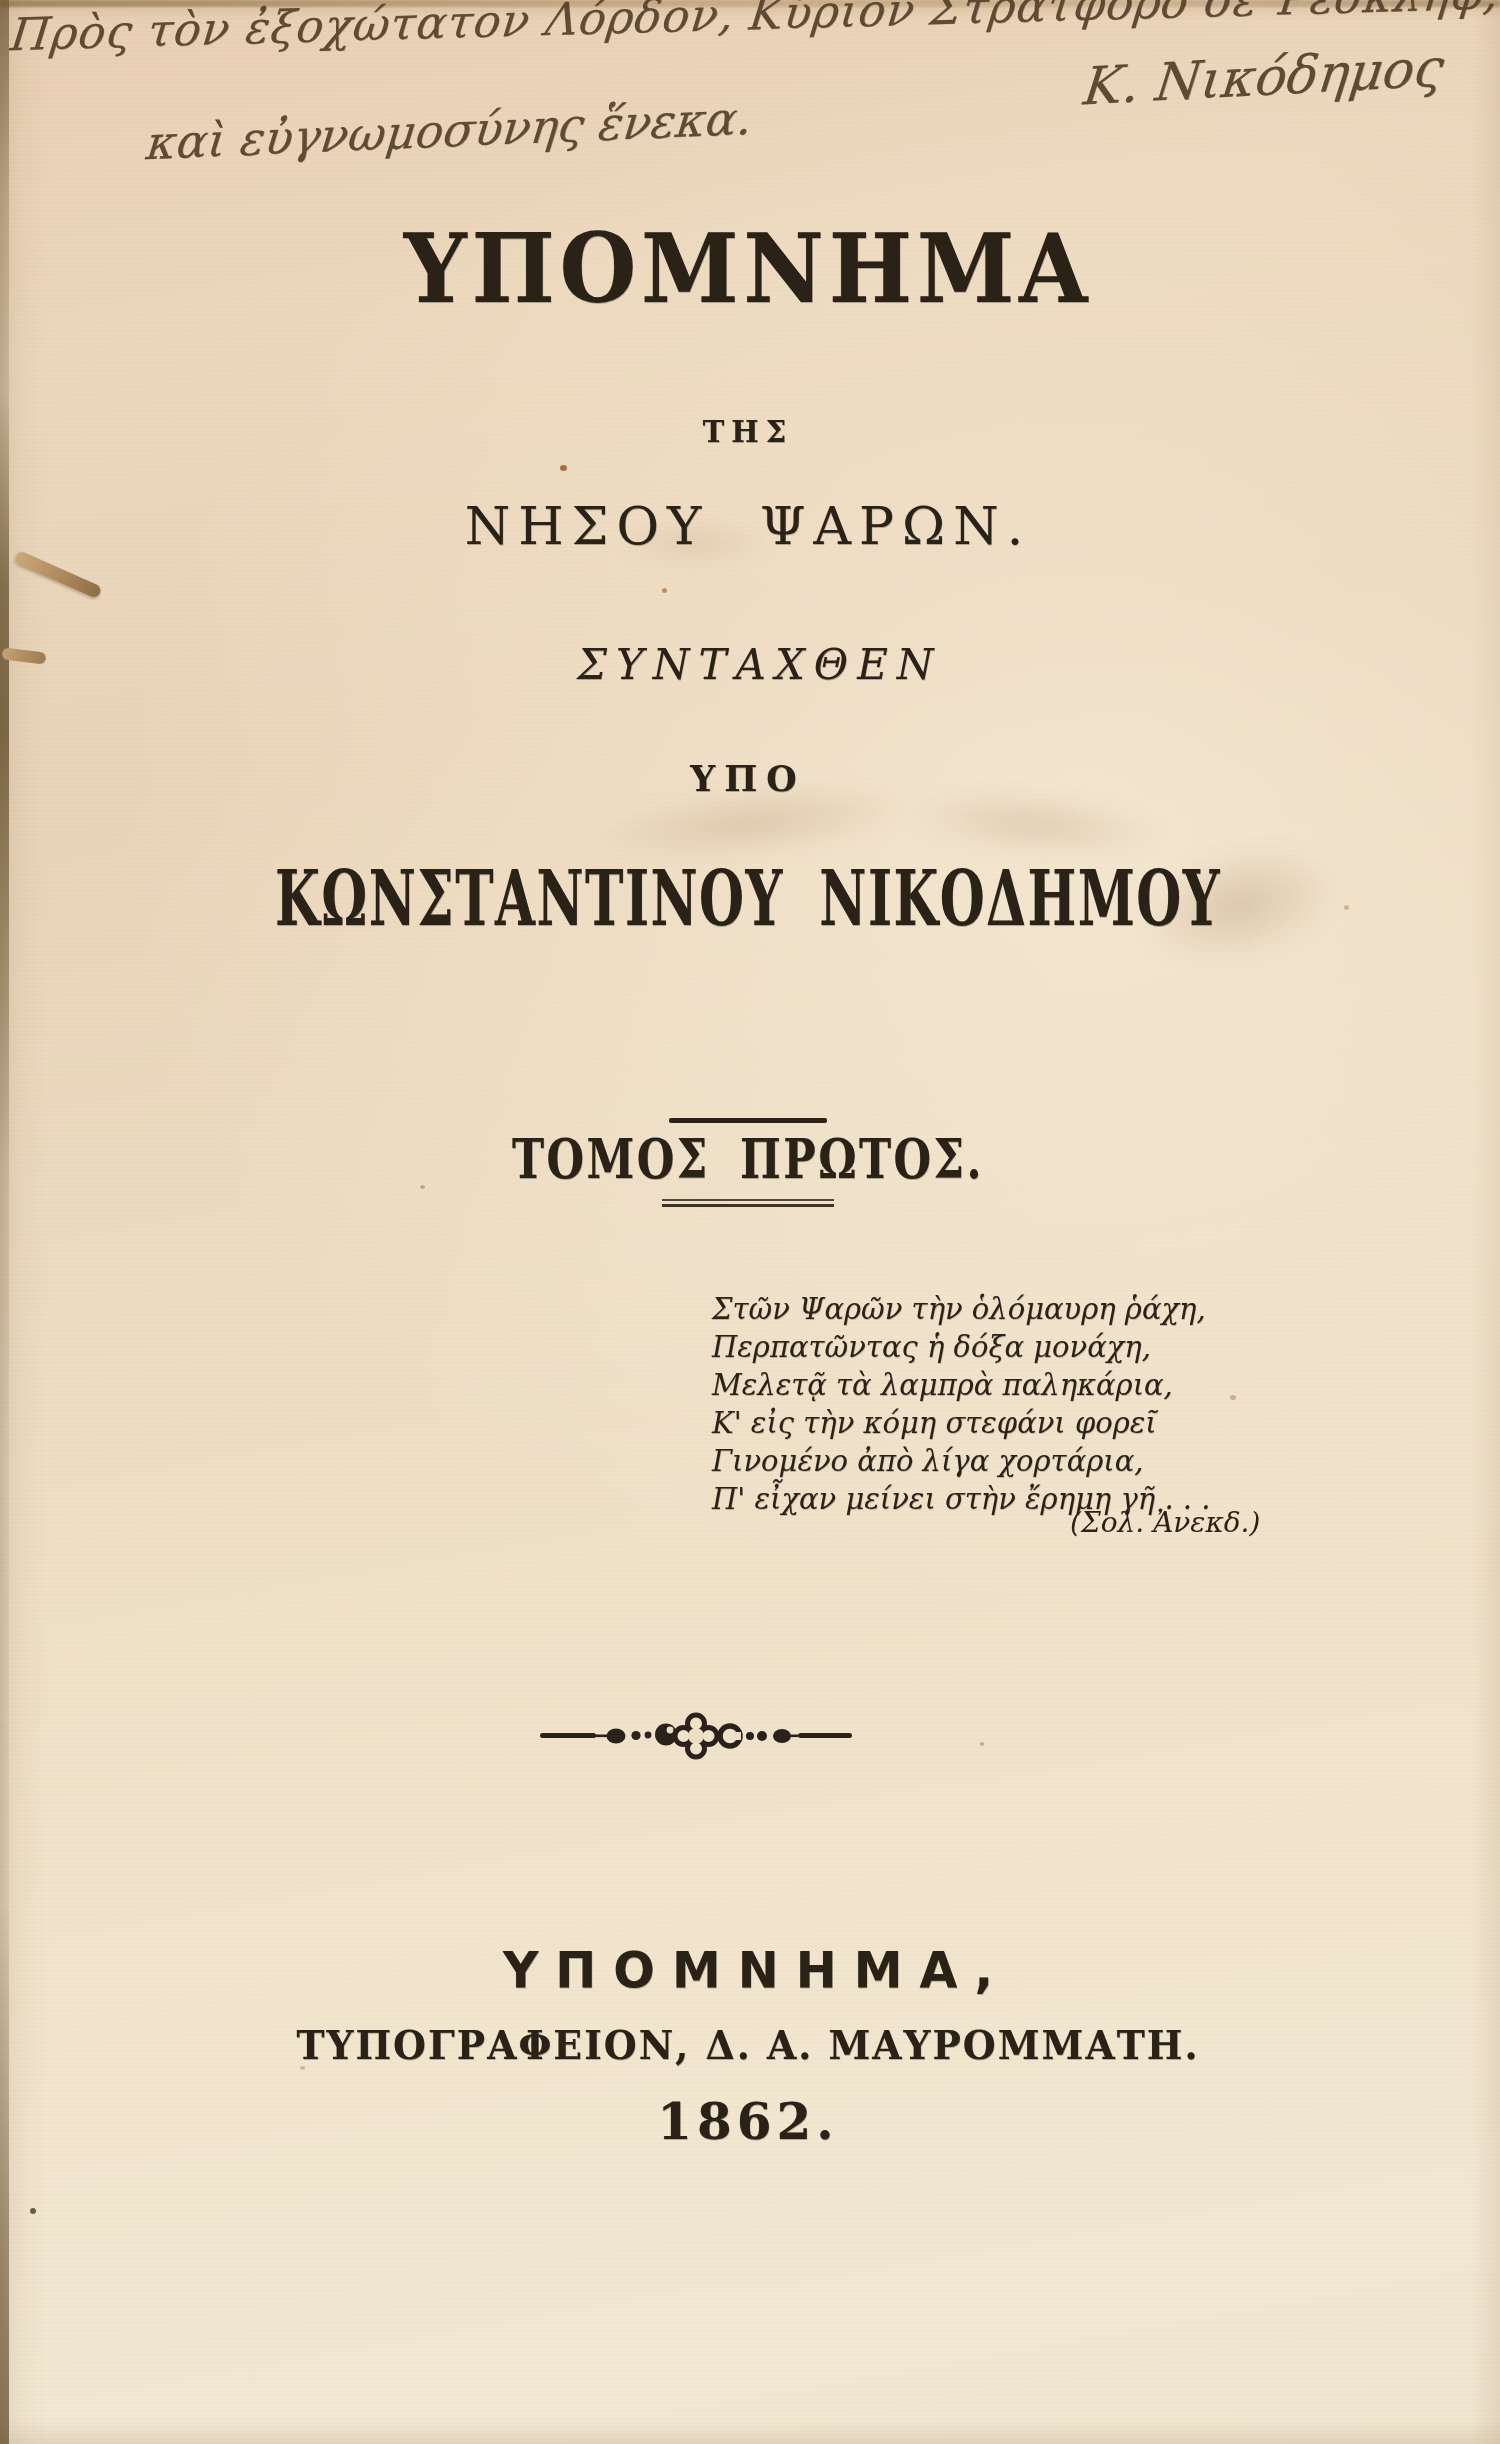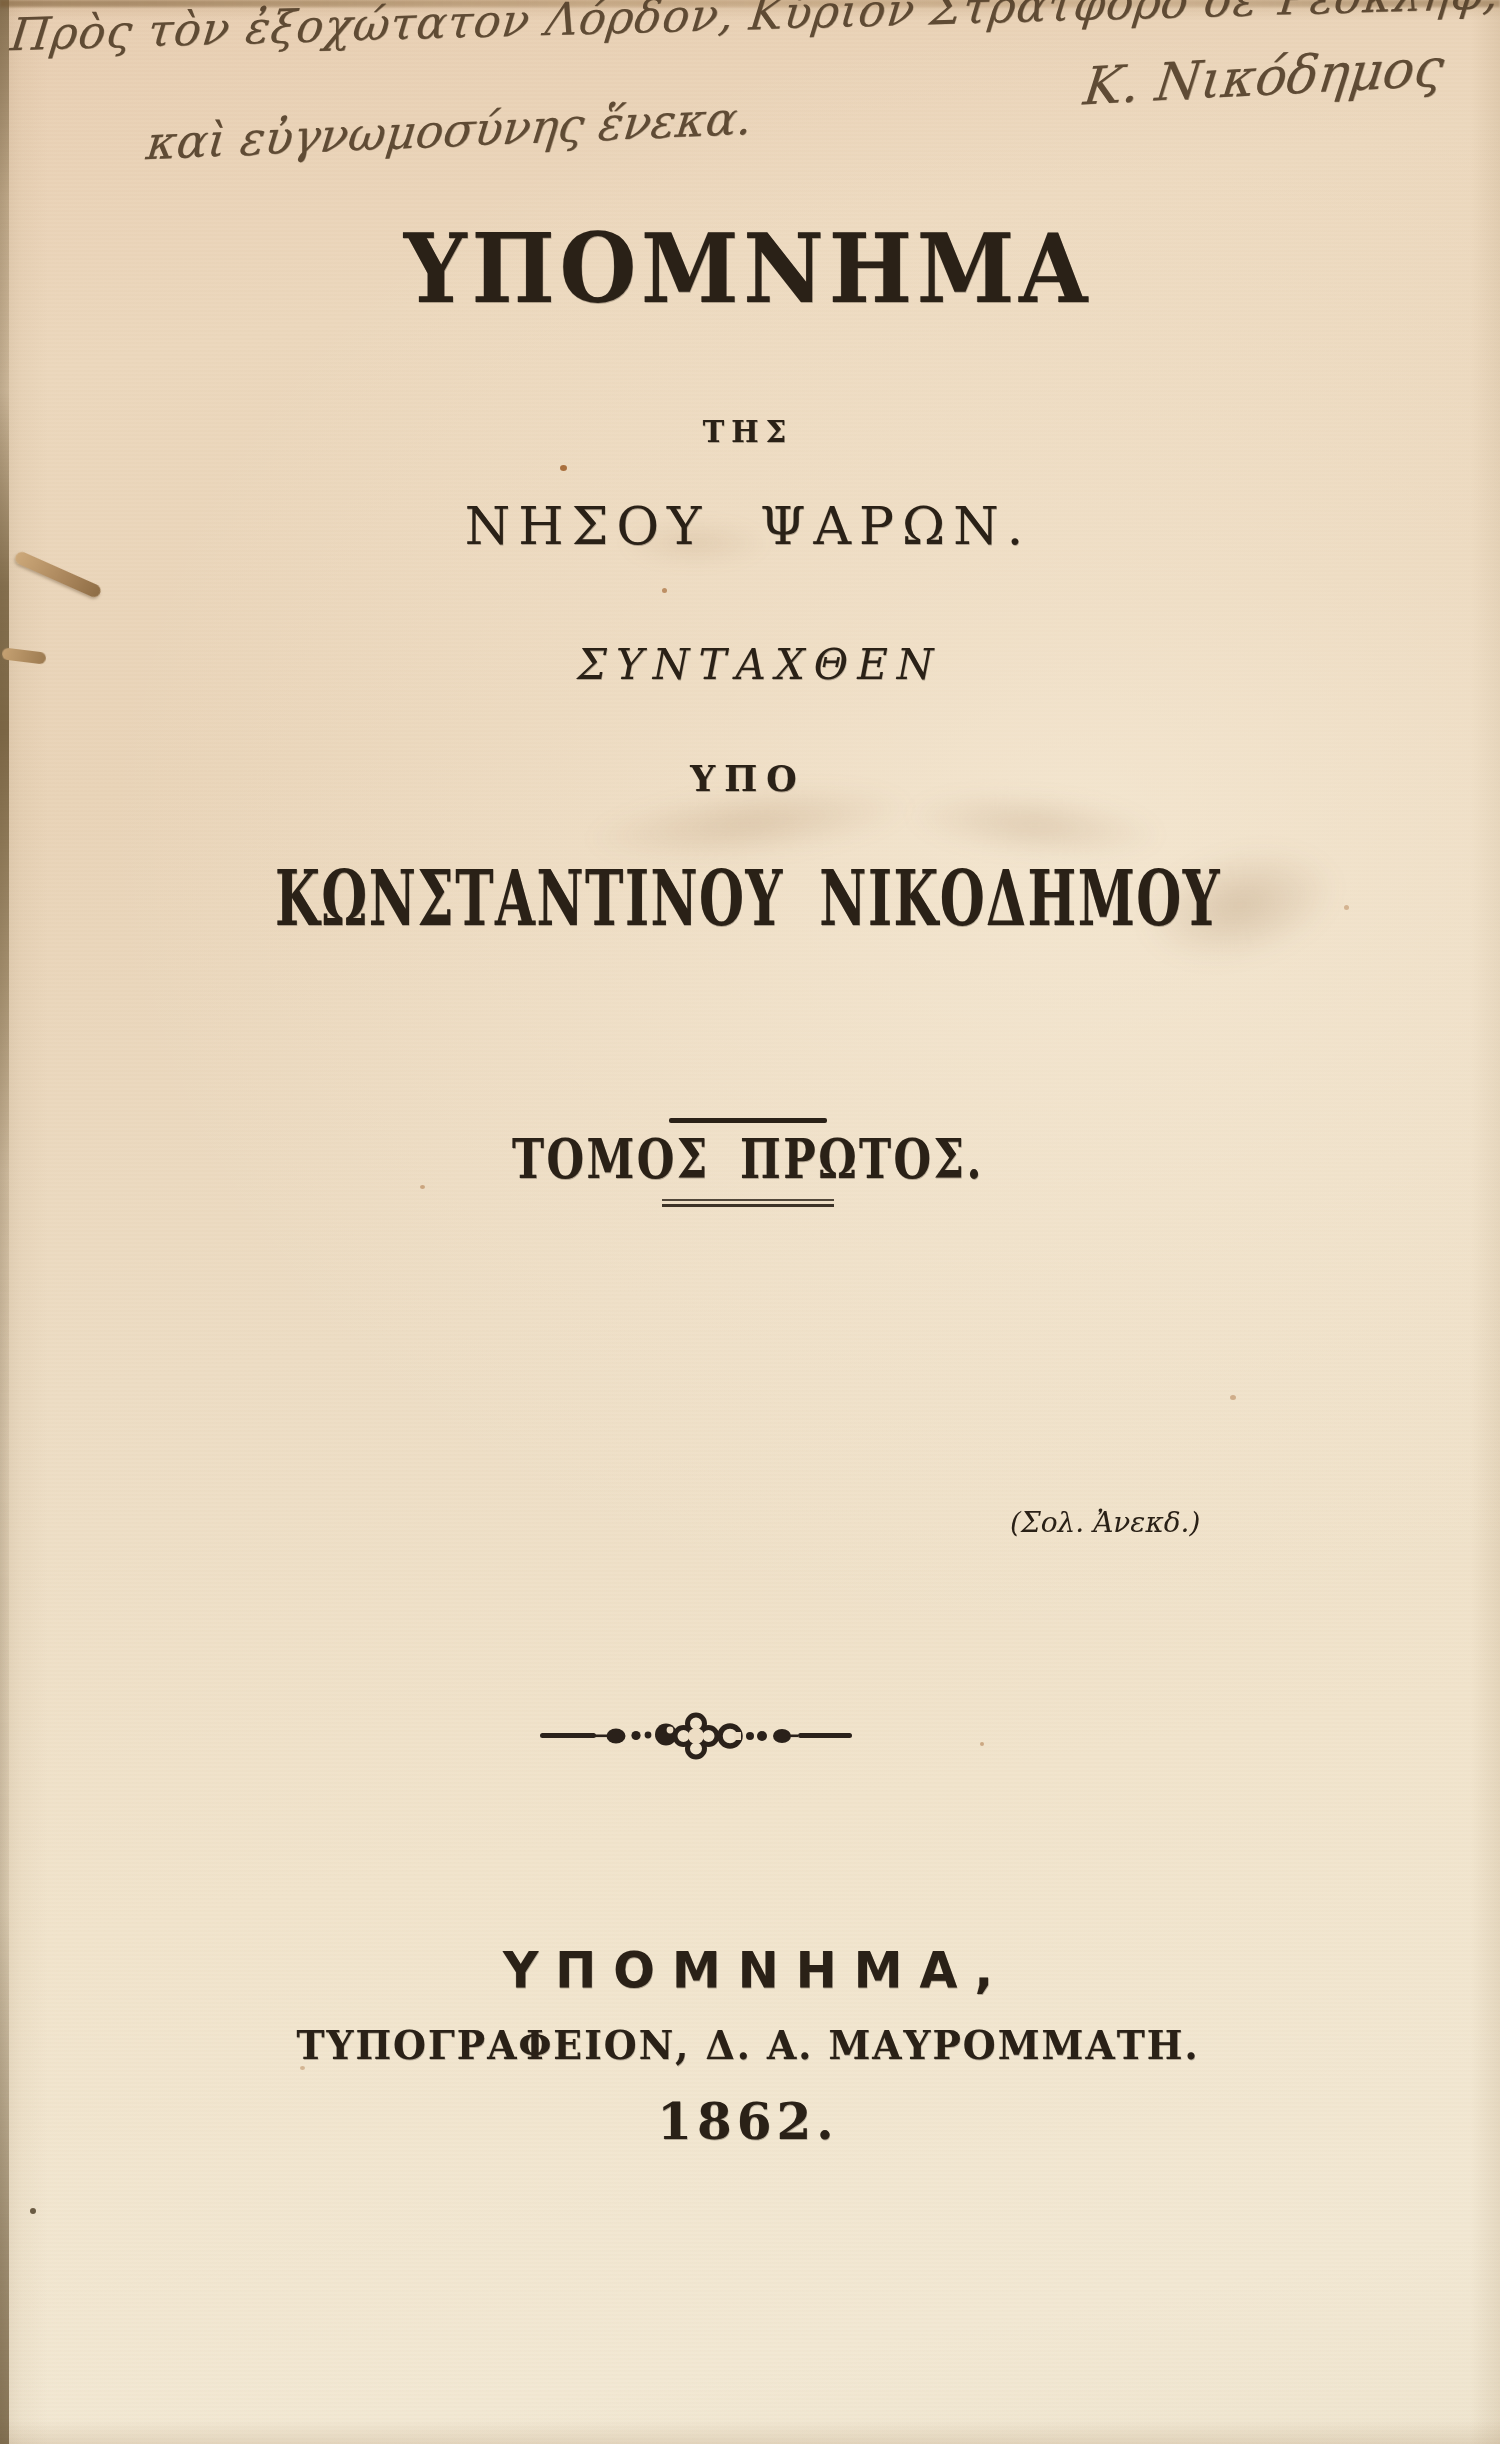--- a/index.html
+++ b/index.html
@@ -61,21 +61,21 @@
   .by{top:758px;font-size:35px;font-weight:bold;letter-spacing:9px;}
   .author{top:854px;font-size:76px;font-weight:bold;word-spacing:24px;letter-spacing:2px;transform:scaleX(0.68);white-space:nowrap;}
   .rank{top:984px;font-size:42px;letter-spacing:9px;}
   .tomos-wrap{top:1118px;}
   .tomos-rule-top{width:158px;height:5px;margin:0 auto;background:#2a2117;border-radius:2px;}
   .tomos-text{margin-top:4px;font-size:54px;font-weight:bold;letter-spacing:3px;word-spacing:16px;transform:scaleX(0.80);}
   .tomos-rule-bottom{width:172px;margin:8px auto 0;border-top:2px solid rgba(42,33,23,0.8);border-bottom:3px solid rgba(42,33,23,0.9);height:3px;}
   .poem{position:absolute;left:712px;top:1290px;width:520px;text-align:left;color:#2a2117;
         font-size:29px;font-style:italic;line-height:38px;
         text-shadow:0.5px 0.5px 0 rgba(42,33,23,0.25);}
-  .poem-attr{position:absolute;left:1010px;top:1506px;font-size:28px;font-style:italic;color:#2a2117;}
+  .poem-attr{position:absolute;left:1070px;top:1506px;font-size:28px;font-style:italic;color:#2a2117;}
   .ornament{position:absolute;left:540px;top:1710px;}
   .city{top:1942px;font-family:"DejaVu Sans", sans-serif;font-size:49px;font-weight:bold;letter-spacing:17px;text-indent:17px;}
   .publisher{top:2022px;font-size:39px;font-weight:bold;letter-spacing:2px;transform:scaleX(0.97);}
   .year{top:2092px;font-size:50px;font-weight:bold;letter-spacing:5px;}
 </style>
 </head>
 <body>
 
 <div class="page">
 
@@ -106,20 +106,28 @@
   <div class="pr compiled">ΣΥΝΤΑΧΘΕΝ</div>
   <div class="pr by">ΥΠΟ</div>
   <div class="pr author">ΚΩΝΣΤΑΝΤΙΝΟΥ ΝΙΚΟΔΗΜΟΥ</div>
 
   <div class="pr tomos-wrap">
     <div class="tomos-rule-top"></div>
     <div class="tomos-text">ΤΟΜΟΣ ΠΡΩΤΟΣ.</div>
     <div class="tomos-rule-bottom"></div>
   </div>
 
+  <div class="poem">
+    <div>Στῶν Ψαρῶν τὴν ὁλόμαυρη ῥάχη,</div>
+    <div>Περπατῶντας ἡ δόξα μονάχη,</div>
+    <div>Μελετᾷ τὰ λαμπρὰ παληκάρια,</div>
+    <div>Κ' εἰς τὴν κόμη στεφάνι φορεῖ</div>
+    <div>Γινομένο ἀπὸ λίγα χορτάρια,</div>
+    <div>Π' εἶχαν μείνει στὴν ἔρημη γῆ . . .</div>
+  </div>
   <div class="poem-attr">(Σολ. Ἀνεκδ.)</div>
 
   <svg class="ornament" width="312" height="52" viewBox="0 0 312 52" fill="#2a211a" stroke="none">
     <rect x="0" y="23" width="56" height="5" rx="2.5"></rect>
     <rect x="54" y="24.5" width="14" height="2.6"></rect>
     <ellipse cx="76" cy="26" rx="9.5" ry="7.5"></ellipse>
     <circle cx="96" cy="25.5" r="4.6"></circle>
     <circle cx="108" cy="25" r="3.4"></circle>
     <circle cx="126" cy="24.5" r="11"></circle>
     <circle cx="130" cy="20" r="3.4" fill="#edddc4"></circle>

